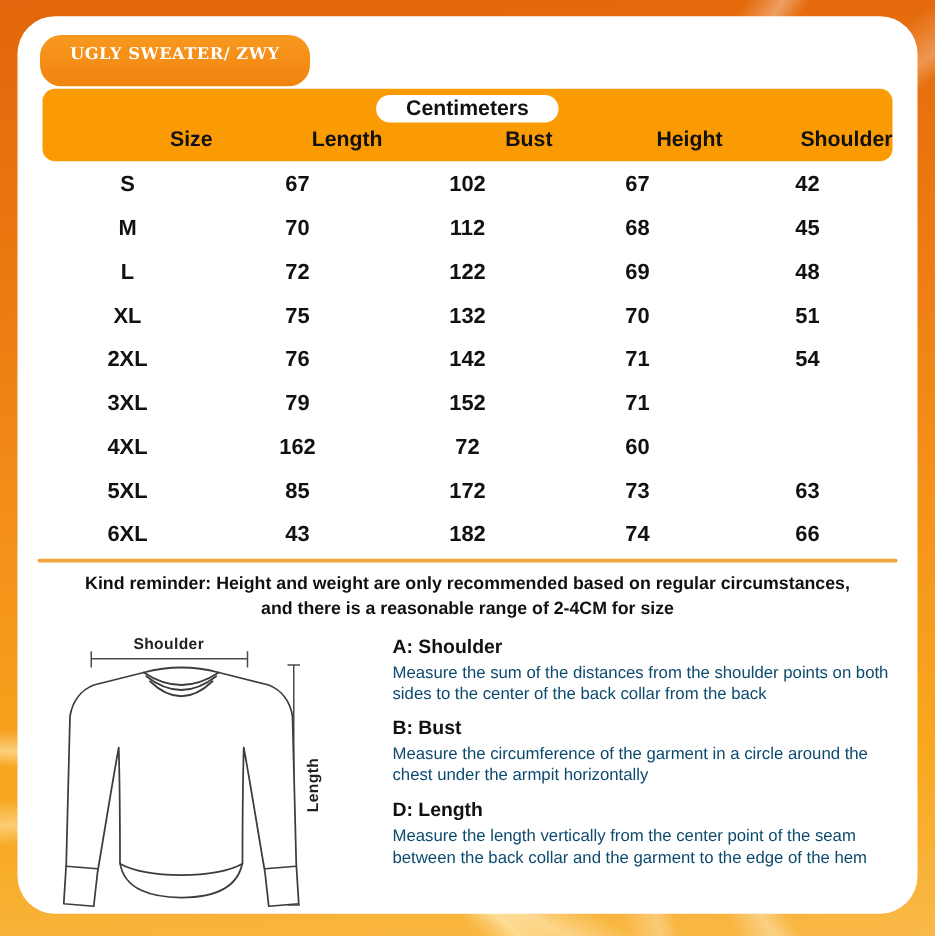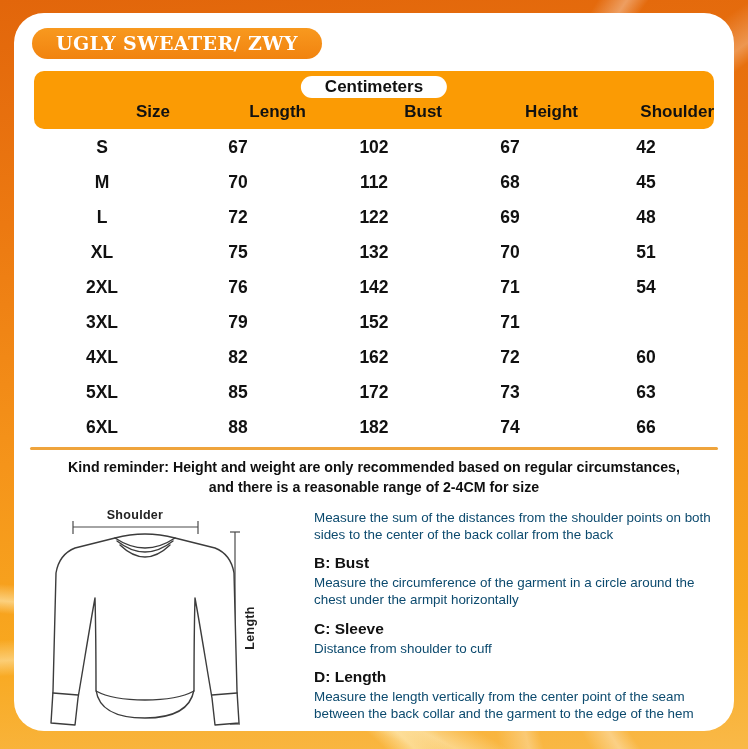--- a/index.html
+++ b/index.html
@@ -15,25 +15,25 @@
       radial-gradient(ellipse 1000px 520px at 60px 940px, rgba(255,250,220,0) 51%, rgba(255,250,220,0.45) 54%, rgba(255,250,220,0) 58%),
       radial-gradient(ellipse 620px 860px at 910px 380px, rgba(255,255,255,0) 61%, rgba(255,255,255,0.35) 63.5%, rgba(255,255,255,0) 67%),
       radial-gradient(ellipse 700px 900px at 960px 560px, rgba(255,255,255,0) 63%, rgba(255,255,255,0.28) 65%, rgba(255,255,255,0) 69%),
       linear-gradient(176deg,#e2660b 0%,#ec7911 28%,#f5941a 58%,#f8a81f 82%,#f9b948 100%);
   }
   .card{
     position:absolute;left:14px;top:13px;width:720px;height:718px;
     background:#ffffff;border-radius:30px;
   }
   .title-pill{
-    position:absolute;left:18px;top:15px;height:31px;line-height:31px;
+    position:absolute;left:18px;top:15px;height:41px;line-height:31px;
     padding:0 24px;border-radius:17px;
     background:linear-gradient(180deg,#f8991f 0%,#f1830f 100%);
     color:#fff;font-family:"DejaVu Serif",serif;font-weight:700;
-    font-size:19px;letter-spacing:0.4px;white-space:nowrap;
+    font-size:13px;letter-spacing:0.4px;white-space:nowrap;
   }
   .table-header{
     position:absolute;left:20px;top:58px;width:680px;height:58px;
     background:#fb9b04;border-radius:10px;
   }
   .cm-pill{
     position:absolute;left:50%;transform:translateX(-50%);top:5px;
     background:#fff;border-radius:13px;padding:1px 24px;
     font-size:17px;font-weight:700;color:#111;white-space:nowrap;
   }
@@ -133,37 +133,36 @@
 
       <div class="trow">
         <div>3XL</div>
         <div>79</div>
         <div>152</div>
         <div>71</div>
       </div>
 
       <div class="trow">
         <div>4XL</div>
-        <div>82</div>
         <div>162</div>
         <div>72</div>
         <div>60</div>
       </div>
 
       <div class="trow">
         <div>5XL</div>
         <div>85</div>
         <div>172</div>
         <div>73</div>
         <div>63</div>
       </div>
 
       <div class="trow">
         <div>6XL</div>
-        <div>88</div>
+        <div>43</div>
         <div>182</div>
         <div>74</div>
         <div>66</div>
       </div>
     </div>
 
     <div class="divider"></div>
 
     <div class="reminder">
       <div>Kind reminder: Height and weight are only recommended based on regular circumstances,</div>
@@ -200,30 +199,27 @@
         <path d="M79,36 Q107,58 135,36"></path>
         <path d="M82,40 Q107,64 132,40"></path>
         <path d="M15,188 L40,190"></path>
         <path d="M174,190 L199,188"></path>
         <path d="M58,186 C80,198 134,198 156,186"></path>
       </g>
     </svg>
 
     <div class="guide">
       <div class="guide-section">
+        <div class="guide-title">A: Shoulder</div>
         <div class="guide-desc">Measure the sum of the distances from the shoulder points on both sides to the center of the back collar from the back</div>
       </div>
       <div class="guide-section">
         <div class="guide-title">B: Bust</div>
         <div class="guide-desc">Measure the circumference of the garment in a circle around the chest under the armpit horizontally</div>
       </div>
       <div class="guide-section">
-        <div class="guide-title">C: Sleeve</div>
-        <div class="guide-desc">Distance from shoulder to cuff</div>
-      </div>
-      <div class="guide-section">
         <div class="guide-title">D: Length</div>
         <div class="guide-desc">Measure the length vertically from the center point of the seam between the back collar and the garment to the edge of the hem</div>
       </div>
     </div>
 
   </div>
 </div>
 
 </body></html>

